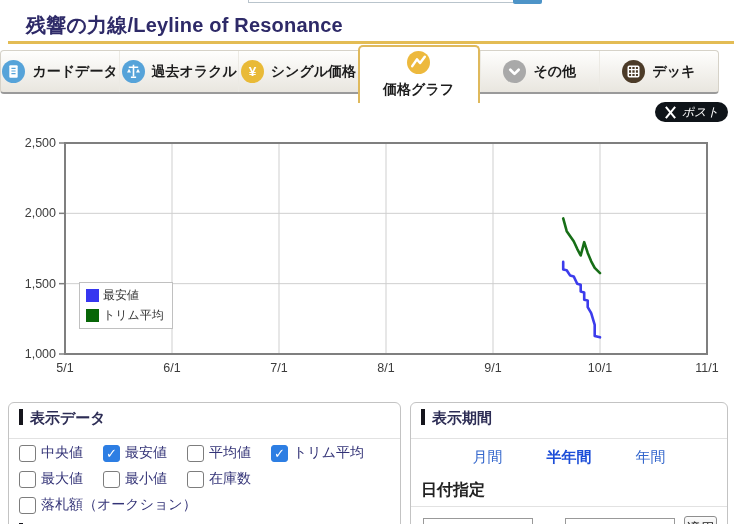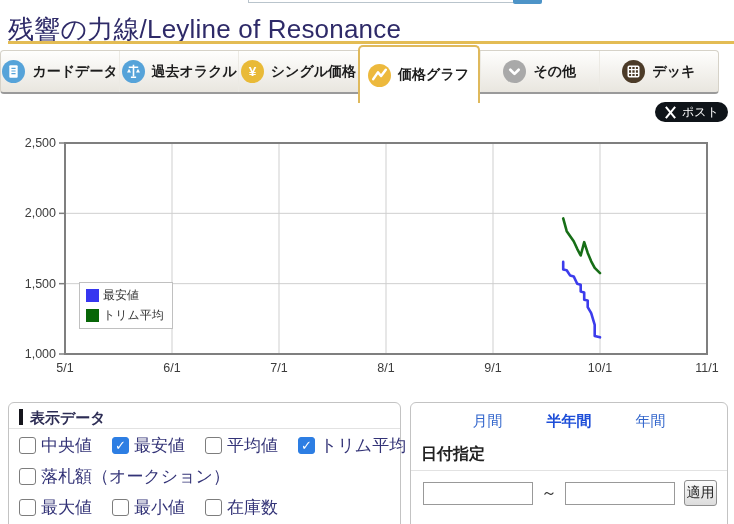--- a/index.html
+++ b/index.html
@@ -7,62 +7,62 @@
   body {
     position:relative; overflow:hidden; background:#fff;
     font-family:"Liberation Sans","DejaVu Sans",sans-serif; color:#222;
   }
   
   .search-remnant { position:absolute; left:248px; top:-11px; width:266px; height:14px;
     background:#fff; border:1px solid #b9c4cc; }
   .search-btn-remnant { position:absolute; left:513px; top:-15px; width:29px; height:19px;
     background:#4d94c8; border-radius:0 0 2px 2px; }
 
-  .page-title { position:absolute; left:8px; top:12px; font-size:26px; font-weight:normal;
+  .page-title { position:absolute; left:26px; top:12px; font-size:20px; font-weight:bold;
     color:#2e2a68; letter-spacing:0.2px; }
   .title-underline { position:absolute; left:8px; top:41px; width:726px; height:3px; background:#e3bc54; }
 
   .tab-strip { position:absolute; left:0; top:50px; width:719px; height:44px;
     display:flex; background:linear-gradient(#fefefd,#e9e6df);
     border:1px solid #d6d2c8; border-bottom:2px solid #9a9a9a; border-radius:4px; }
   .tab { flex:1; display:flex; align-items:center; justify-content:center; gap:7px;
     cursor:pointer; position:relative; }
   .tab + .tab { border-left:1px solid #eceae4; }
   .tab-label { font-size:14px; font-weight:bold; color:#1c1c1c; white-space:nowrap; }
   .tab-icon { width:23px; height:23px; display:inline-flex; }
   .tab.active { background:#fff; border:2px solid #dfb95c; border-bottom:none;
-    border-radius:5px 5px 0 0; margin-top:-6px; height:58px; z-index:3; }
+    border-radius:5px 5px 0 0; margin-top:-6px; height:58px; z-index:3;flex-direction:column; }
 
   .post-button { position:absolute; left:655px; top:102px; width:73px; height:20px;
     background:#0f1419; color:#fff; border-radius:10px; display:flex; align-items:center;
-    justify-content:center; gap:5px; font-size:12px; cursor:pointer; }
+    justify-content:center; gap:5px; font-size:12px; cursor:pointer;font-style:italic; }
   .post-button svg { display:block; }
 
   .chart-wrap { position:absolute; left:0; top:128px; width:660px; height:270px; }
   .legend { position:absolute; left:79px; top:154px; background:#fff; border:1px solid #c0c0c0;
     padding:4px 8px 4px 6px; display:flex; flex-direction:column; gap:3px; z-index:2; }
   .legend-item { display:flex; align-items:center; gap:4px; font-size:12px; color:#333; }
   .legend-swatch { width:13px; height:13px; display:inline-block; }
 
   .panel { position:absolute; top:402px; background:#fff; border:1px solid #c3c3c3;
     border-radius:6px; height:140px; }
   .panel-left { left:8px; width:393px; }
   .panel-right { left:410px; width:318px; }
-  .panel-header { display:flex; padding:6px 10px 0 10px;
+  .panel-header { display:flex; padding:6px 10px 10px 10px;
     border-bottom:1px solid #e2e2e2; }
   .panel-header .bar { width:4px; height:16px; background:#15151c; margin-right:7px; }
   .panel-header .txt { font-size:15px; font-weight:bold; color:#2c2c54; }
 
   .cb-row { display:flex; align-items:center; padding:5px 0 3px 10px; }
   .cb-item { display:flex; align-items:center; margin-right:20px; cursor:pointer; }
   .cb-box { width:17px; height:17px; border:1.5px solid #7d7d7d; border-radius:3px;
     background:#fff; display:inline-flex; align-items:center; justify-content:center;
     font-size:13px; font-weight:bold; color:#fff; line-height:1; }
   .cb-box.checked { background:#2d7ee3; border-color:#2d7ee3; }
-  .cb-label { font-size:17px; color:#333377; margin-left:5px; white-space:nowrap; }
+  .cb-label { font-size:14px; color:#333377; margin-left:5px; white-space:nowrap; }
 
   .period-row { text-align:center; padding:9px 0 8px 0; }
   .period-option { font-size:15px; color:#3366cc; margin:0 22px; cursor:pointer; }
   .period-option.selected { color:#1d4ed8; font-weight:bold; }
 
   .date-header { display:flex; align-items:center; padding:5px 10px 5px 10px;
     border-bottom:1px solid #e2e2e2;font-weight:bold; }
   .date-row { display:flex; align-items:center; padding:9px 10px 0 12px; }
   .date-input { width:110px; height:23px; border:1px solid #999; background:#fff;
     font-size:13px; padding:0 4px; }
@@ -219,43 +219,47 @@
           <span class="cb-label">平均値</span>
         </span>
         <span class="cb-item">
           <span class="cb-box checked">✓</span>
           <span class="cb-label">トリム平均</span>
         </span>
       </div>
       <div class="cb-row">
         <span class="cb-item">
           <span class="cb-box"></span>
+          <span class="cb-label">最大値</span>
+        </span>
+        <span class="cb-item">
+          <span class="cb-box"></span>
+          <span class="cb-label">最小値</span>
+        </span>
+        <span class="cb-item">
+          <span class="cb-box"></span>
+          <span class="cb-label">在庫数</span>
+        </span>
+      </div>
+      <div class="cb-row">
+        <span class="cb-item">
+          <span class="cb-box"></span>
           <span class="cb-label">落札額（オークション）</span>
         </span>
       </div>
-      <div class="cb-row">
-        <span class="cb-item">
-          <span class="cb-box"></span>
-          <span class="cb-label">最大値</span>
-        </span>
-        <span class="cb-item">
-          <span class="cb-box"></span>
-          <span class="cb-label">最小値</span>
-        </span>
-        <span class="cb-item">
-          <span class="cb-box"></span>
-          <span class="cb-label">在庫数</span>
-        </span>
-      </div>
     </div>
 
 <div class="next-section-bar"></div>
   </div>
 
 <div class="panel panel-right">
+  <div class="panel-header">
+    <span class="bar"></span>
+    <span class="txt">表示期間</span>
+  </div>
   <div class="period-row" id="period-row"><span class="period-option">月間</span><span class="period-option selected">半年間</span><span class="period-option">年間</span></div>
   <div class="date-header">
     <span class="bar"></span>
     <span class="txt">日付指定</span>
   </div>
   <div class="date-row">
     <input class="date-input" type="text" value="" style="">
     <span class="date-sep">～</span>
     <input class="date-input" type="text" value="" style="">
     <button class="apply-button">適用</button>

